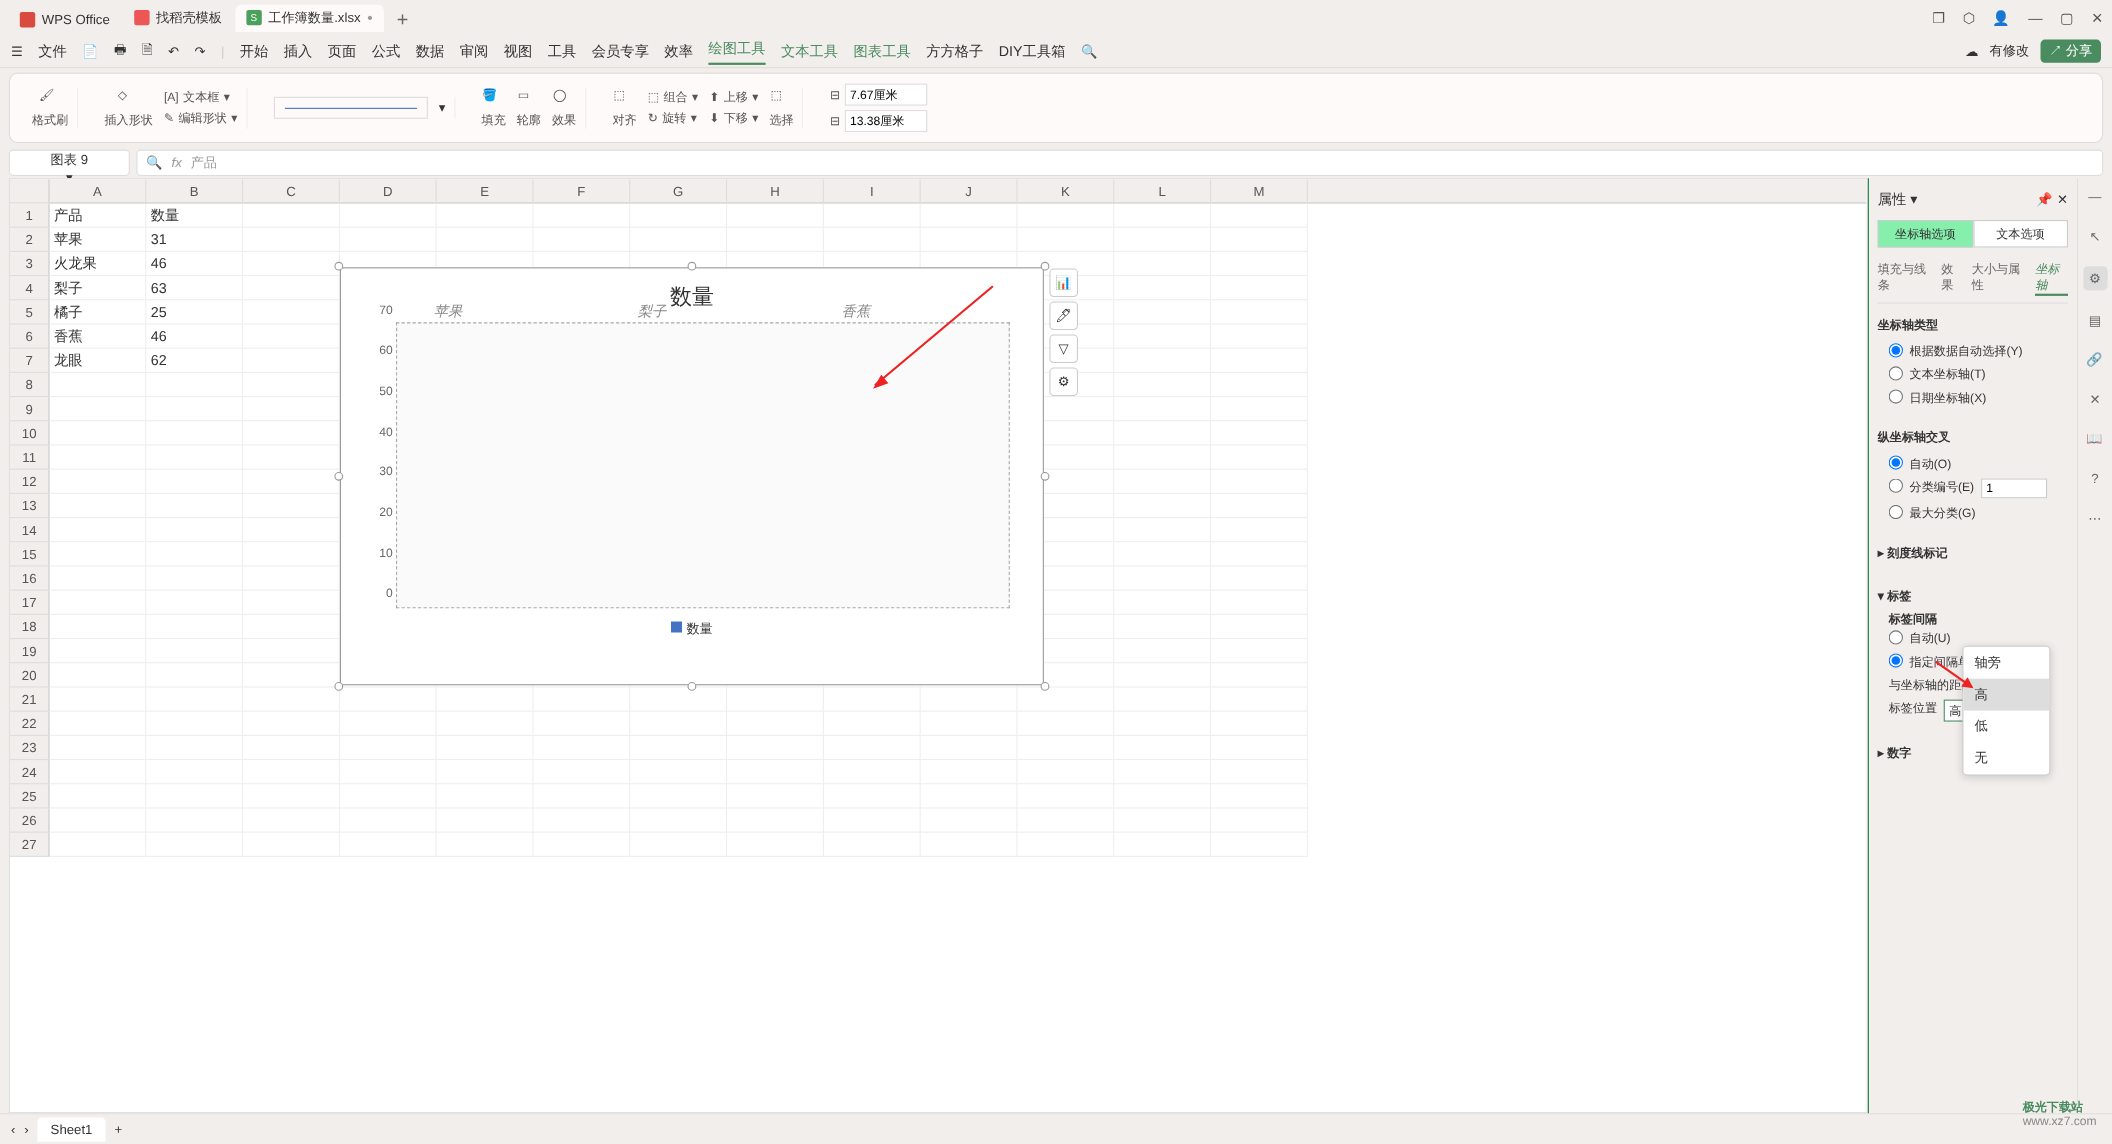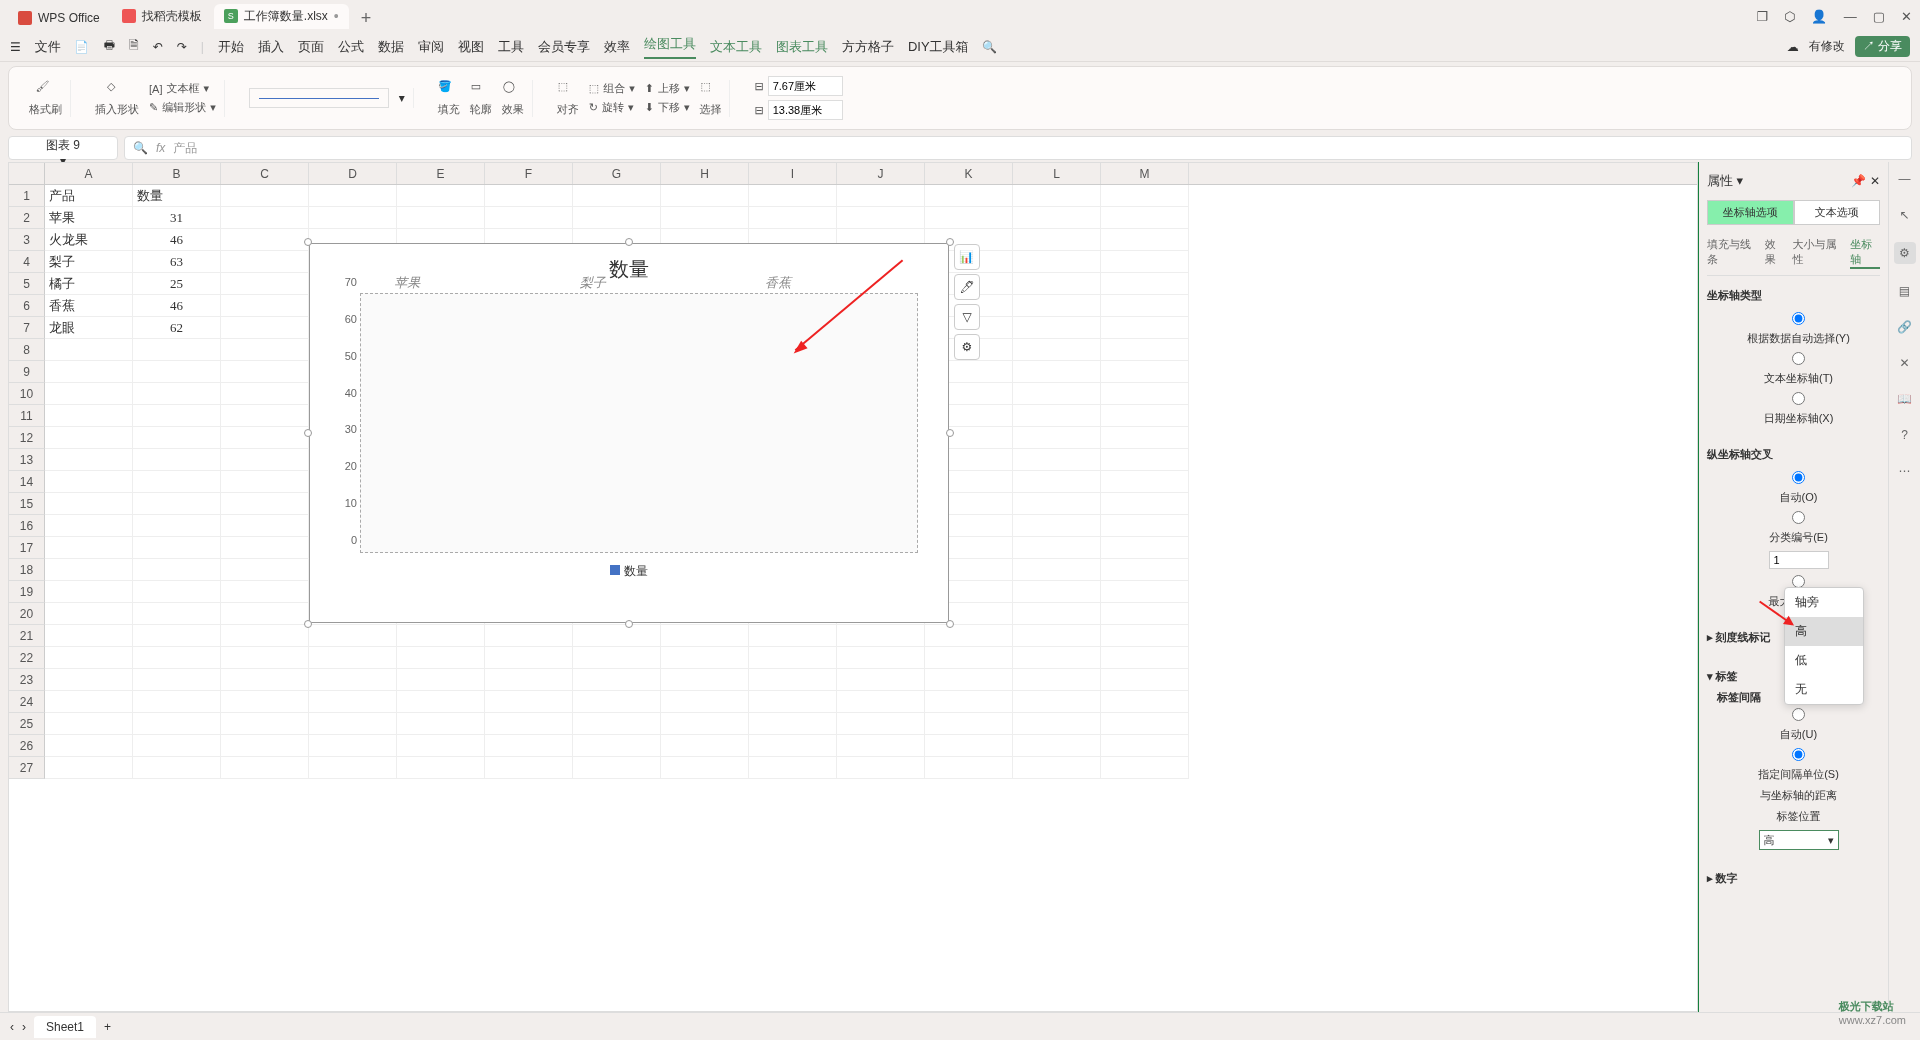--- a/index.html
+++ b/index.html
@@ -38,21 +38,21 @@
 .sheet-area { flex: 1; background: #fff; position: relative; overflow: hidden; border: 1px solid #ddd; margin-left: 8px; }
 .col-headers { display: flex; height: 22px; background: #f2eeec; border-bottom: 1px solid #ccc; }
 .corner { width: 36px; border-right: 1px solid #ccc; background: #f2eeec; }
 .col-h { width: 88px; text-align: center; font-size: 12px; color: #555; border-right: 1px solid #ddd; line-height: 22px; }
 .sheet-body { display: flex; }
 .row-headers { width: 36px; background: #f2eeec; }
 .row-h { height: 22px; text-align: center; font-size: 12px; color: #555; border-bottom: 1px solid #ddd; border-right: 1px solid #ccc; line-height: 22px; }
 .cells { position: relative; flex: 1; }
 .row { display: flex; height: 22px; }
 .cell { width: 88px; height: 22px; border-right: 1px solid #eee; border-bottom: 1px solid #eee; padding: 0 4px; font-size: 13px; line-height: 22px; overflow: hidden; }
-.cell.num { text-align: center; font-family: Liberation Serif, serif; }
+.cell.num { text-align: left; }
 .chart-container { position: absolute; left: 300px; top: 80px; width: 640px; height: 380px; background: #fff; border: 1px solid #999; }
 .chart-handles { position: absolute; inset: -6px; pointer-events: none; }
 .handle { position: absolute; width: 8px; height: 8px; background: #fff; border: 1px solid #999; border-radius: 50%; }
 .h-tl { top: 0; left: 0; } .h-tr { top: 0; right: 0; } .h-bl { bottom: 0; left: 0; } .h-br { bottom: 0; right: 0; }
 .h-tm { top: 0; left: 50%; transform: translateX(-50%); } .h-bm { bottom: 0; left: 50%; transform: translateX(-50%); }
 .h-ml { top: 50%; left: 0; transform: translateY(-50%); } .h-mr { top: 50%; right: 0; transform: translateY(-50%); }
 .chart-title { text-align: center; font-size: 20px; color: #333; padding-top: 12px; font-family: "SimSun", serif; }
 .chart-plot { position: relative; margin: 10px 30px 0 50px; height: 260px; border: 1px dashed #aaa; background: #fafafa; }
 .x-labels-top { position: absolute; top: -20px; left: 0; right: 0; display: flex; }
 .x-lab { flex: 1; text-align: center; font-size: 13px; color: #888; font-family: "SimSun", serif; font-style: italic; }
@@ -69,24 +69,24 @@
 .arrow-line { position: absolute; width: 140px; height: 2px; background: #e22; transform: rotate(-40deg); transform-origin: left bottom; left: 0; top: 85px; }
 .arrow-head { position: absolute; left: -4px; top: 80px; width: 0; height: 0; border-right: 14px solid #e22; border-top: 5px solid transparent; border-bottom: 5px solid transparent; transform: rotate(-40deg); }
 .props-panel { width: 190px; background: #f2eeec; border-left: 1px solid #15803d; padding: 6px 8px; overflow-y: auto; font-size: 12px; }
 .props-header { display: flex; align-items: center; justify-content: space-between; padding: 4px 0; }
 .props-header .title { font-size: 13px; }
 .props-tabs { display: flex; margin: 6px 0; }
 .props-tab { flex: 1; text-align: center; padding: 4px; border: 1px solid #ccc; font-size: 11px; background: #fff; }
 .props-tab.active { background: #86efac; }
 .props-subtabs { display: flex; gap: 8px; padding: 6px 0; border-bottom: 1px solid #ddd; font-size: 11px; }
 .props-subtab { color: #666; }
-.props-subtab.active { color: #4a8b5f; border-bottom: 2px solid #4a8b5f; }
+.props-subtab.active { color: #4a8b5f; border-bottom: 2px solid #4a8b5f; font-style: italic; }
 .props-section { padding: 6px 0; }
 .props-section .sec-title { font-size: 11px; font-weight: bold; padding: 6px 0; }
-.radio-row { display: flex; align-items: center; gap: 6px; padding: 3px 0 3px 10px; font-size: 11px; flex-direction: column; }
+.radio-row { display: flex; align-items: flex-start; gap: 6px; padding: 3px 0 3px 10px; font-size: 11px; }
 .radio-row input[type="radio"], .radio-row input[type="checkbox"] { margin: 0; }
 .small-input { width: 60px; height: 18px; border: 1px solid #ccc; font-size: 11px; padding: 0 4px; }
 .dropdown-popup { position: absolute; right: 24px; top: 425px; width: 80px; background: #fff; border: 1px solid #ccc; border-radius: 4px; box-shadow: 0 2px 8px rgba(0,0,0,0.15); z-index: 100; }
 .dd-item { padding: 6px 10px; font-size: 12px; }
 .dd-item.sel { background: #ddd; }
 .red-arrow2 { position: absolute; right: 92px; top: 450px; width: 40px; height: 2px; background: #e22; transform: rotate(35deg); z-index: 101; }
 .red-arrow2::after { content: ''; position: absolute; right: -2px; top: -4px; border-left: 10px solid #e22; border-top: 5px solid transparent; border-bottom: 5px solid transparent; }
 .select-box { width: 80px; height: 20px; border: 1px solid #4a8b5f; background: #fff; font-size: 11px; padding: 0 4px; display: flex; align-items: center; justify-content: space-between; }
 .icon-strip { width: 32px; background: #f2eeec; border-left: 1px solid #ddd; display: flex; flex-direction: column; align-items: center; padding: 8px 0; gap: 18px; }
 .strip-icon { width: 18px; height: 18px; color: #666; display:flex; align-items:center; justify-content:center; }

